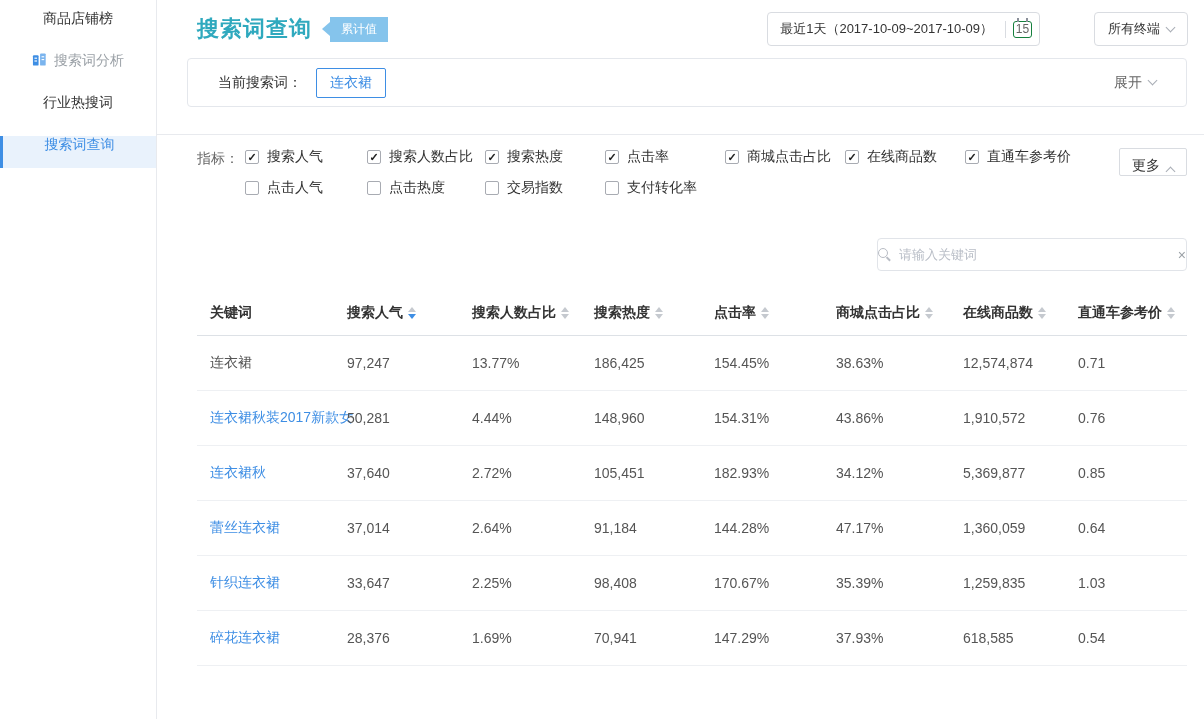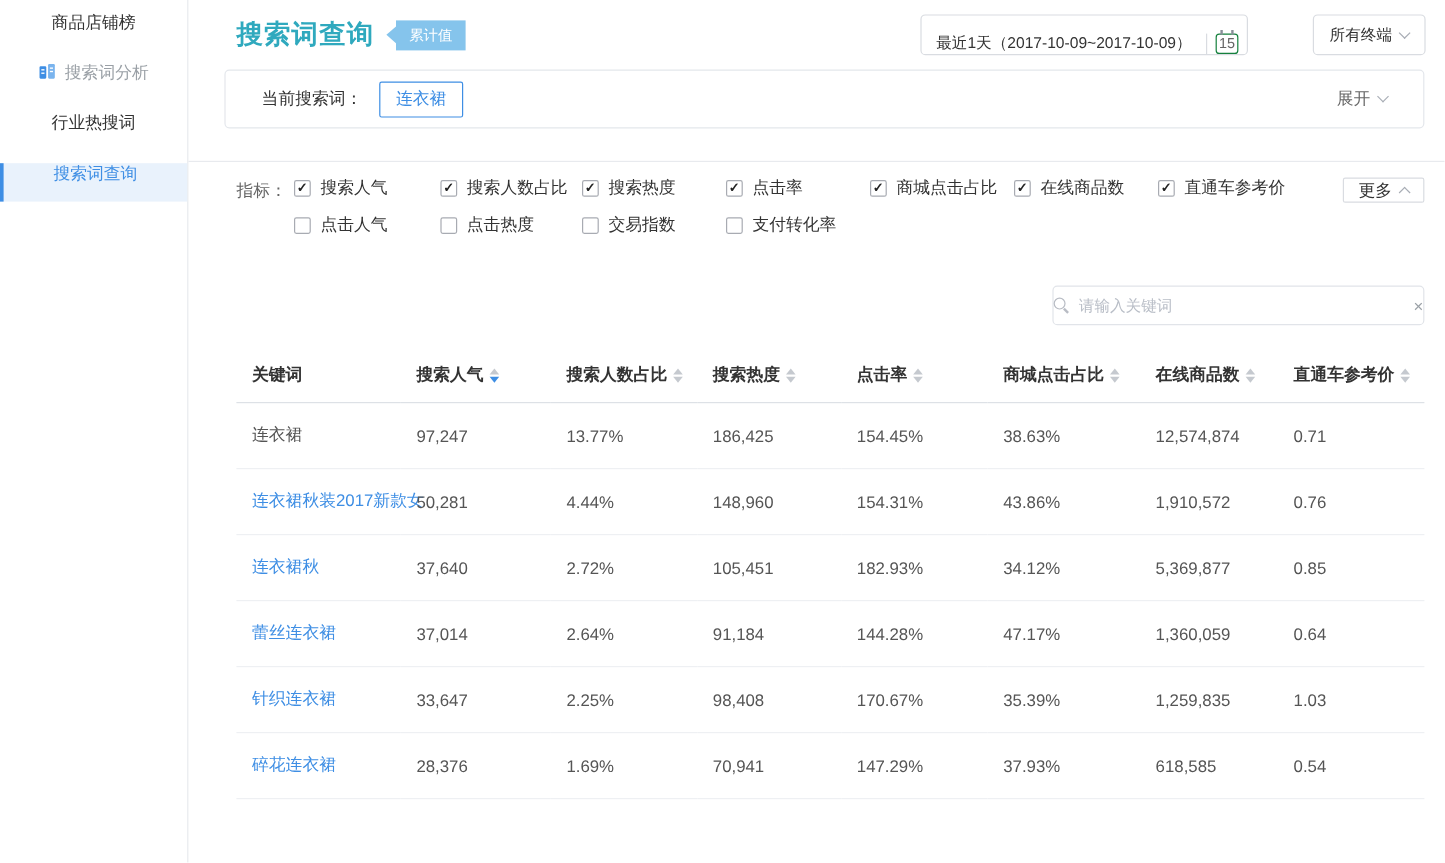--- a/index.html
+++ b/index.html
@@ -19,21 +19,21 @@
   
   .main { flex:1; position:relative; }
 
   .main-header { display:flex; align-items:center; padding:12px 16px 10px 40px; }
   .page-title { font-size:22px; font-weight:bold; color:#2fa9be; letter-spacing:1px; }
   .badge-wrap { display:flex; align-items:center; margin-left:10px; }
   .badge-arrow { width:0; height:0; border-top:7px solid transparent;
                  border-bottom:7px solid transparent; border-right:8px solid #85c4ec; }
   .badge { background:#85c4ec; color:#fff; font-size:12px; padding:4px 11px; }
   .header-controls { margin-left:auto; display:flex; gap:10px; }
-  .date-box { display:flex; align-items:flex-end; border:1px solid #d9dce1; border-radius:4px; height:34px; background:#fff; cursor:pointer; }
+  .date-box { display:flex; align-items:center; border:1px solid #d9dce1; border-radius:4px; height:34px; background:#fff; cursor:pointer; }
   .date-text { padding:0 12px; display:flex; align-items:center; font-size:13px; color:#333; }
   .cal-seg { border-left:1px solid #d9dce1; width:34px; display:flex; align-items:center; justify-content:center; }
   .cal { width:19px; height:17px; border:1px solid #15803d; border-radius:3px; position:relative;
          display:flex; align-items:flex-end; justify-content:center; font-size:12px; color:#666; padding-bottom:1px; }
   .cal::before, .cal::after { content:""; position:absolute; top:-4px; width:2px; height:4px; background:#8a8f99; }
   .cal::before { left:3px; } .cal::after { right:3px; }
   .terminal-box { border:1px solid #d9dce1; border-radius:4px; height:34px; padding:0 13px;
                   display:flex; align-items:center; font-size:13px; color:#333; cursor:pointer;margin-left:44px; }
 
   .chev { display:inline-block; width:7px; height:7px; border-right:1px solid #a8adb5;
@@ -51,22 +51,22 @@
   .section-divider { border-bottom:1px solid #e8eaee; margin-top:27px; }
 
   
   .metrics { padding:13px 17px 0 40px; display:flex; align-items:flex-start; }
   .metrics-label { font-size:14px; color:#666; width:48px; padding-top:2px; flex-shrink:0; }
   .metrics-grid { display:grid; grid-template-columns:122px 118px 120px 120px 120px 120px 150px; row-gap:13px; }
   .cb { display:flex; align-items:center; gap:8px; font-size:14px; color:#333; cursor:pointer; }
   .cb .box { width:14px; height:14px; border:1px solid #a8abb2; border-radius:2px; background:#fff;
              display:flex; align-items:center; justify-content:center; flex-shrink:0; }
   .cb .box i { font-style:normal; font-weight:bold; font-size:11px; color:#222; line-height:1; }
-  .more-btn { margin-left:auto; border:1px solid #d9dce1; border-radius:2px; height:21px;
-              padding:0 12px; display:flex; align-items:center; font-size:14px; color:#333; cursor:pointer; }
+  .more-btn { margin-left:auto; border:1px solid #d9dce1; border-radius:2px; height:28px;
+              padding:0 12px; display:flex; align-items:flex-end; font-size:14px; color:#333; cursor:pointer; }
 
   
   .search-row { display:flex; justify-content:flex-end; padding:41px 17px 0 0; }
   .search-box { width:310px; height:33px; border:1px solid #e1e4e9; border-radius:4px;
                 display:flex; align-items:center; padding:0 0; background:#fff; }
   .mag { position:relative; width:13px; height:13px; flex-shrink:0; }
   .mag::before { content:""; position:absolute; width:8px; height:8px; border:1.5px solid #b8bcc4;
                  border-radius:50%; left:0; top:0; }
   .mag::after { content:""; position:absolute; width:5px; height:1.5px; background:#b8bcc4;
                 transform:rotate(45deg); left:8px; top:10px; }

